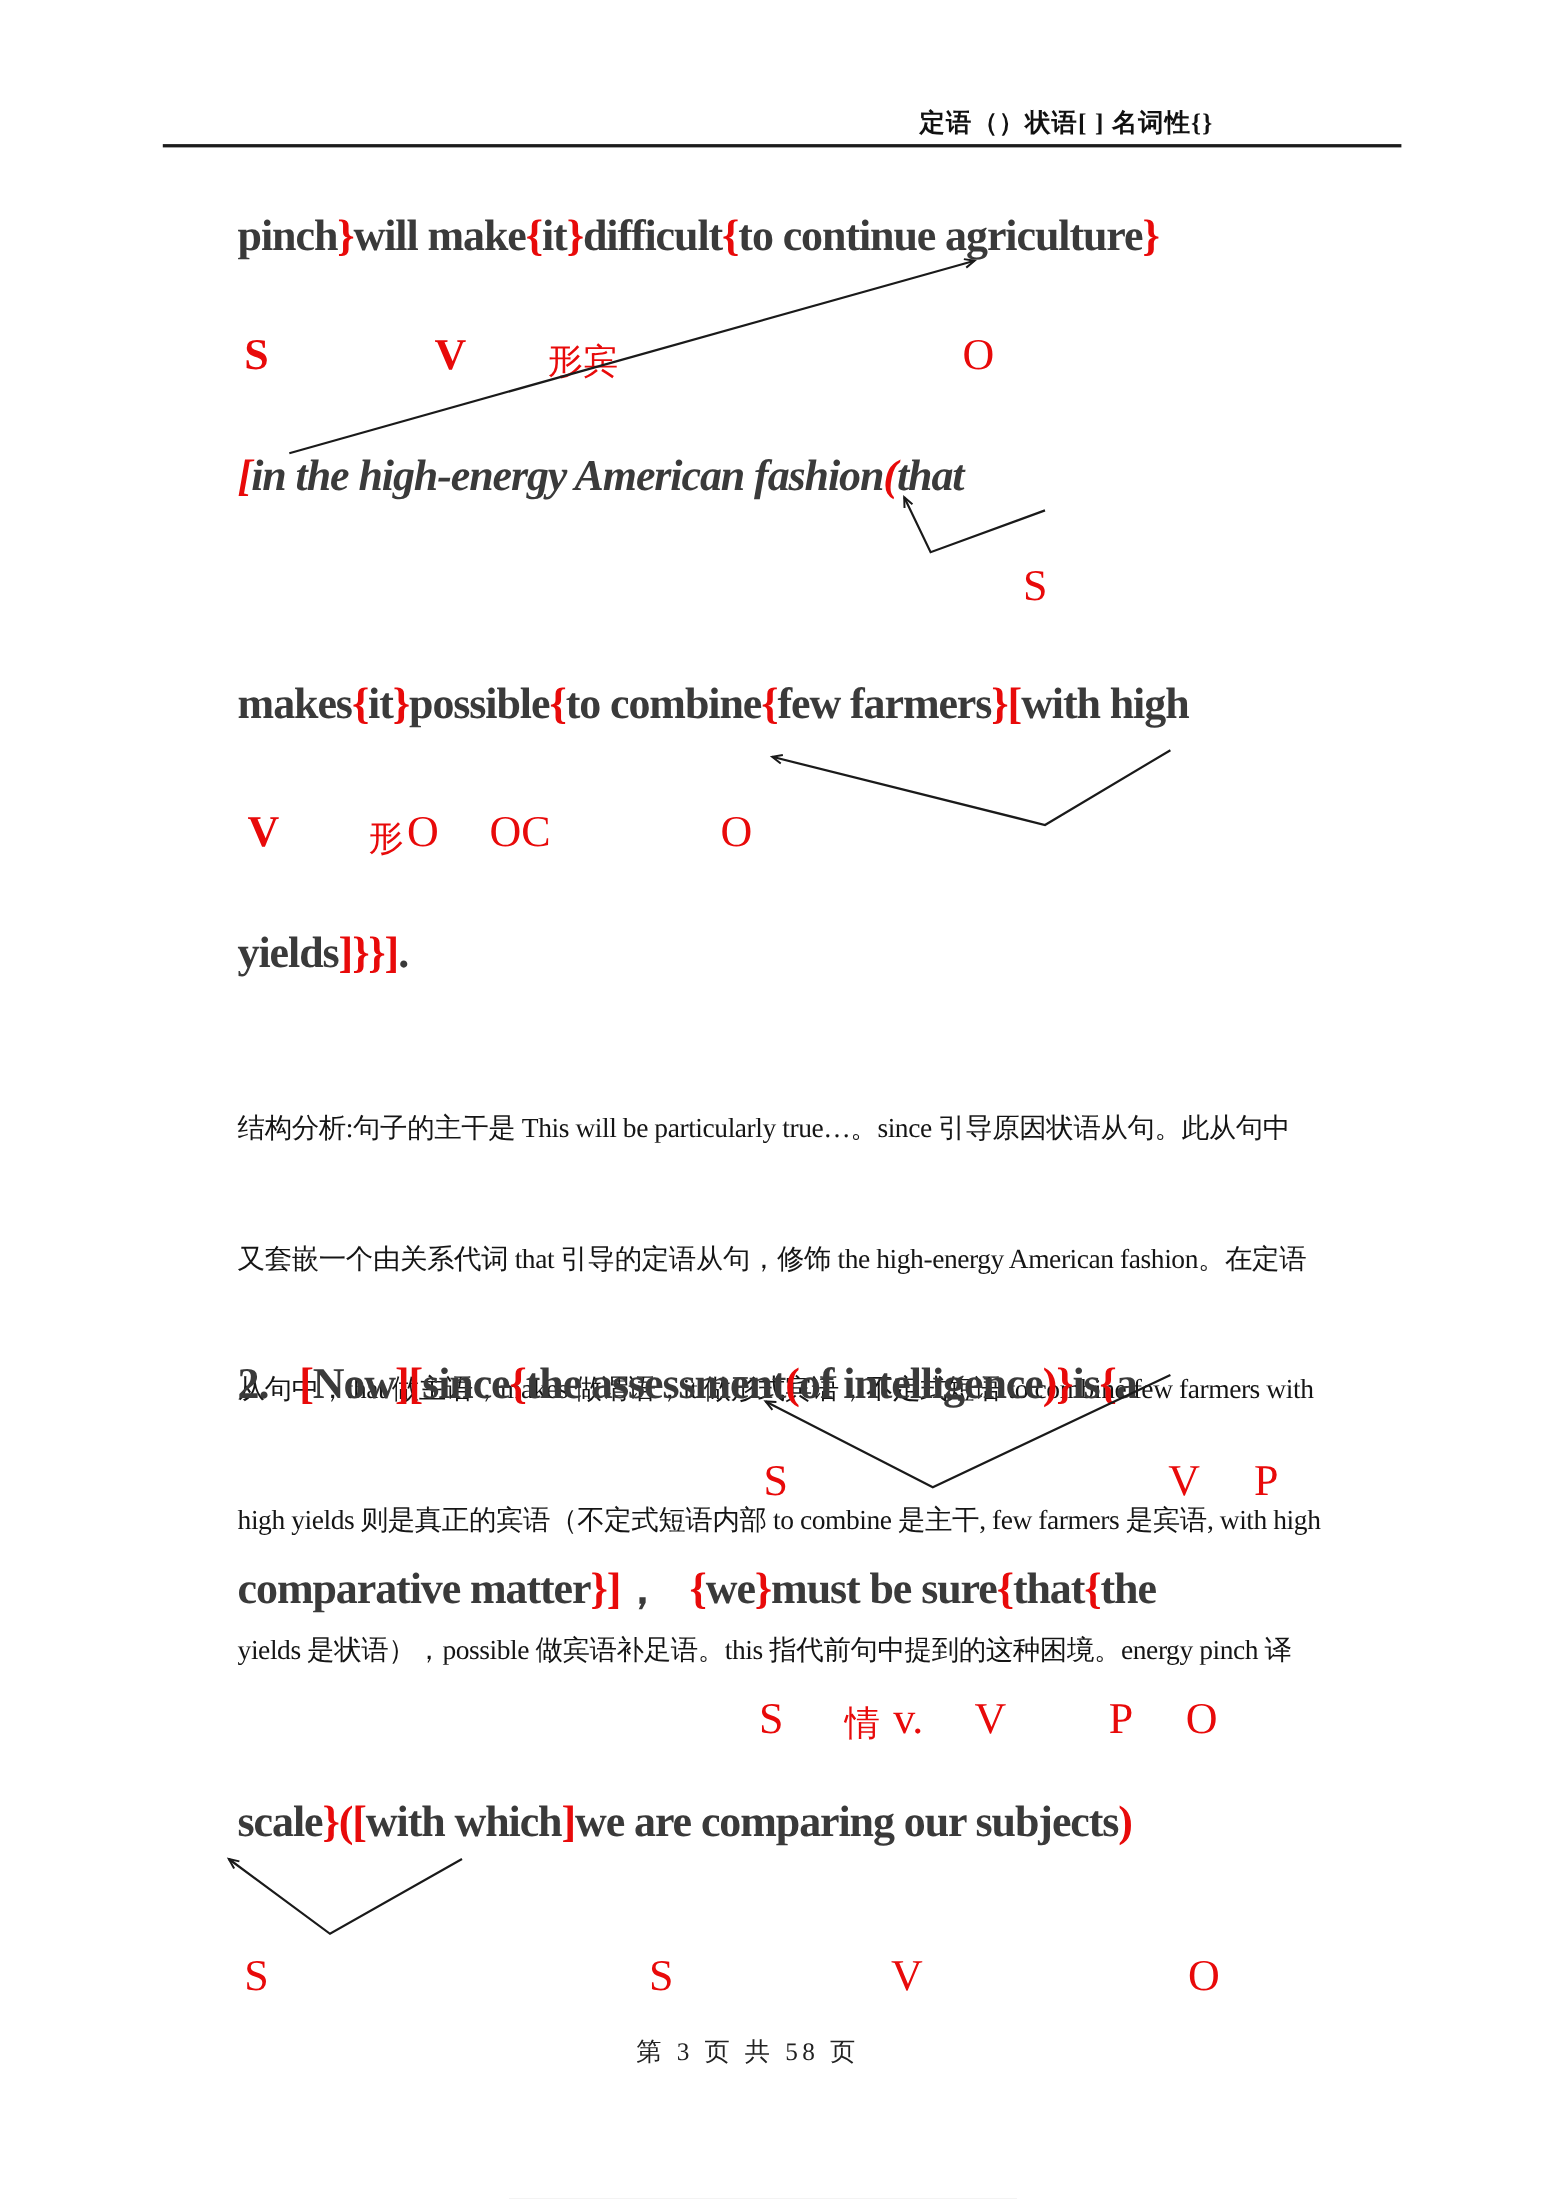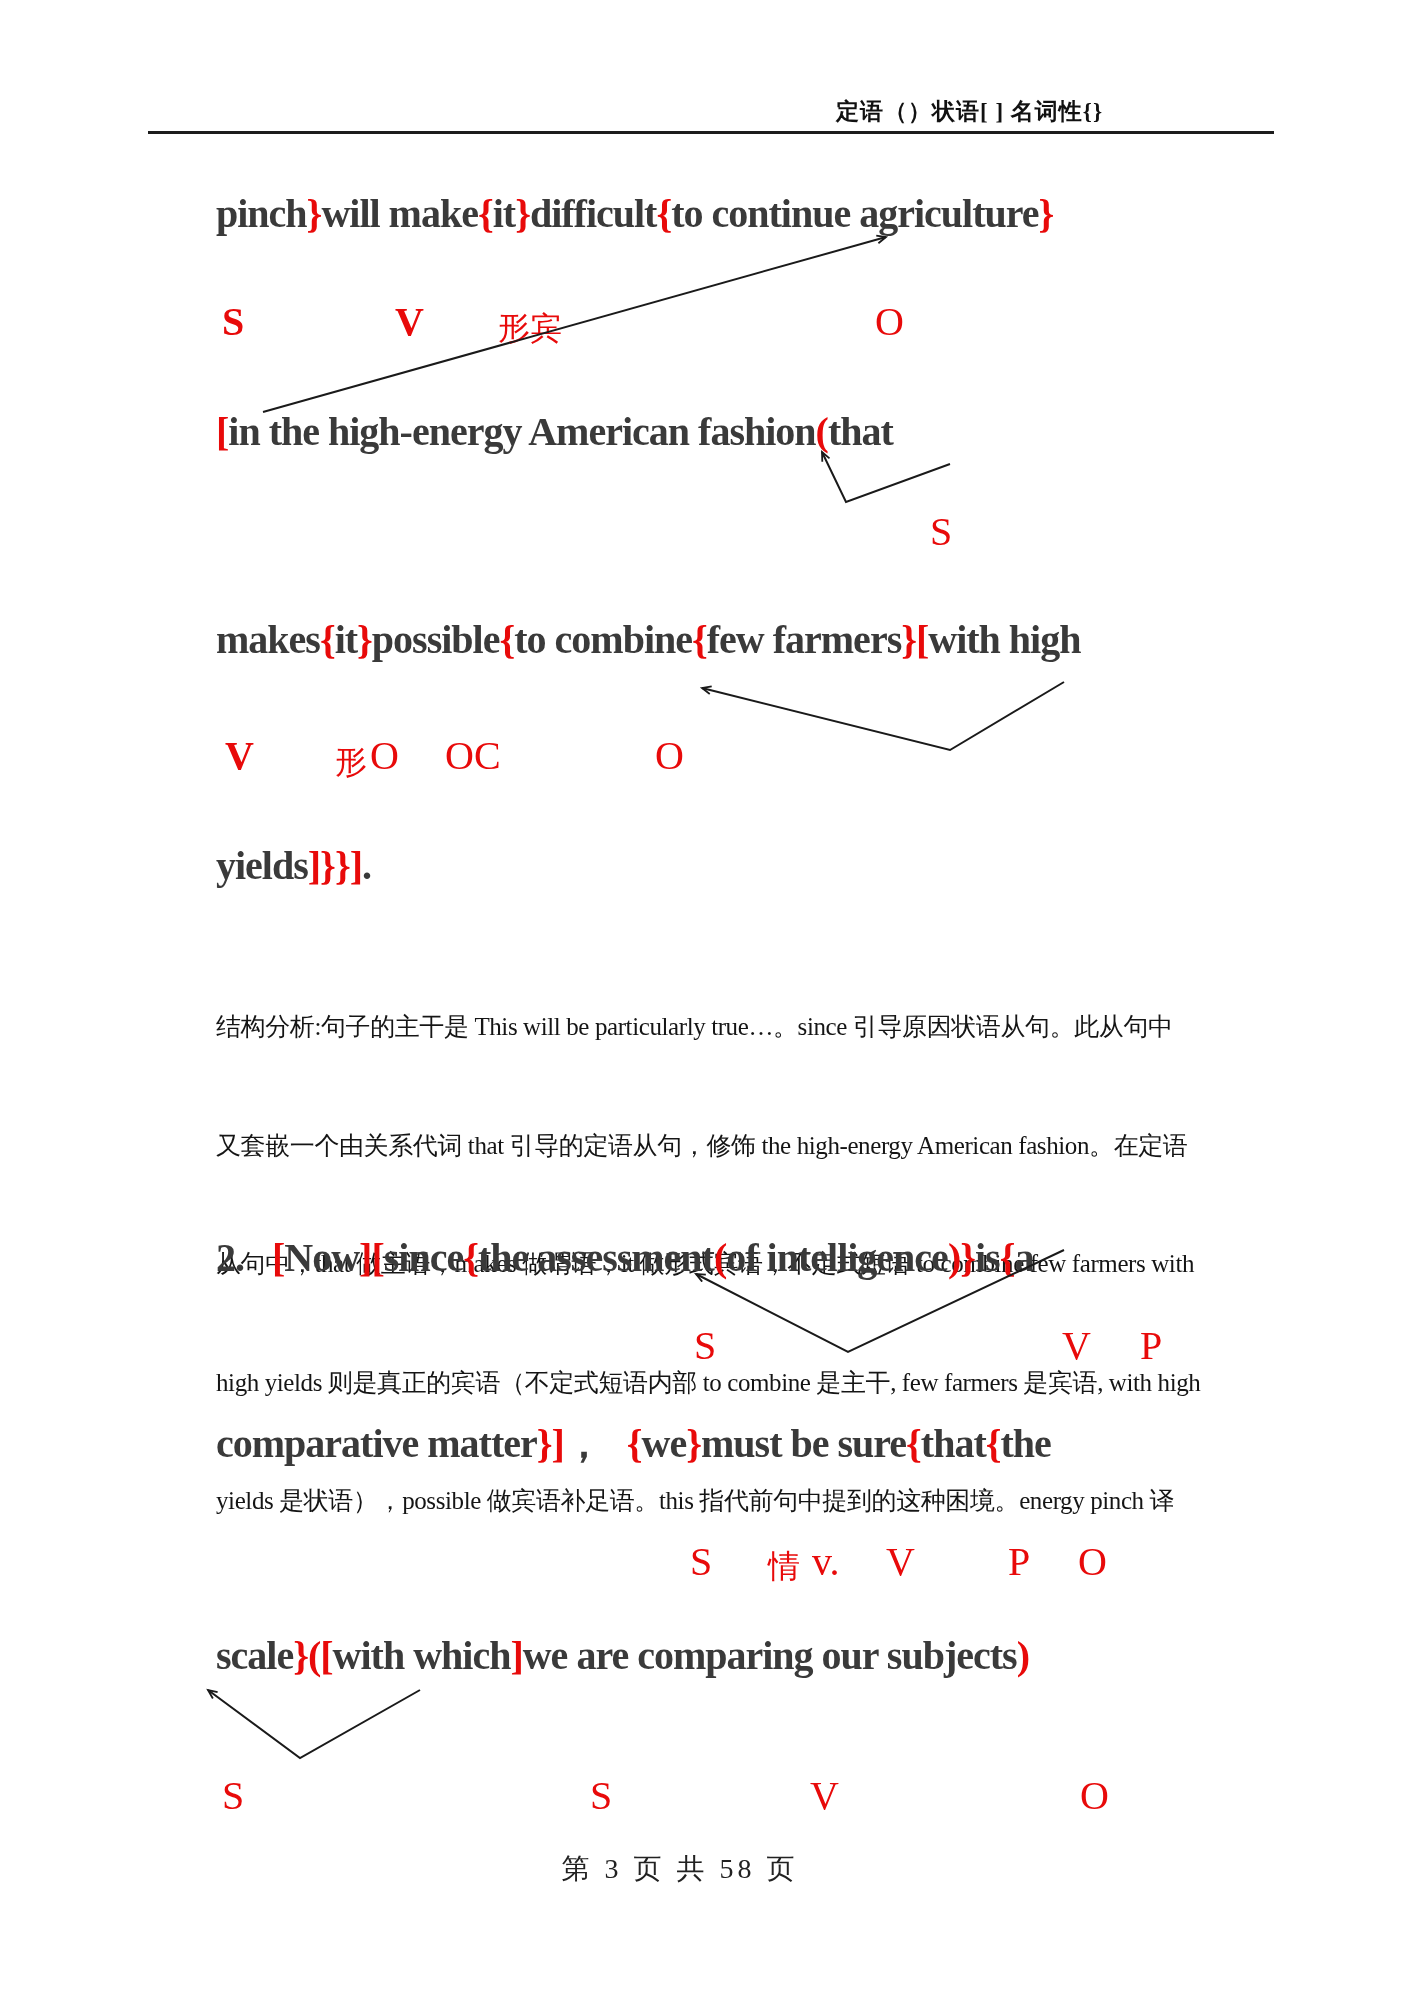--- a/index.html
+++ b/index.html
@@ -16,41 +16,41 @@
   .num{padding-right:28px;}
   .sp{padding-right:24px;}
   
   .lbl{position:absolute;font-size:40px;color:#e80a0a;white-space:pre;line-height:1;}
   .lbl.b{font-weight:700;}
   .lbl.cjk{font-size:32px;}
   
   .ana{position:absolute;left:216px;top:928px;width:1010px;font-size:25px;letter-spacing:-0.4px;
        color:#151515;line-height:39.5px;white-space:pre;}
   
-  .footer{position:absolute;left:0;top:1850px;width:1360px;text-align:center;font-size:28px;color:#222;
+  .footer{position:absolute;left:0;top:1850px;width:1360px;text-align:center;font-size:23px;color:#222;
           letter-spacing:4px;white-space:pre;}
   
   .overlay{position:absolute;left:0;top:0;width:1414px;height:1999px;pointer-events:none;}
 </style>
 </head>
 <body>
 
 <div class="page">
 
   <div class="hdr hdr-right">定语（）状语[ ] 名词性{}</div>
   <div class="hdr-rule"></div>
 
   <div class="bigline" style="left:216px;top:190px;"><span>pinch</span><span class="r">}</span><span>will make</span><span class="r">{</span><span>it</span><span class="r">}</span><span>difficult</span><span class="r">{</span><span>to continue agriculture</span><span class="r">}</span></div>
 
   <div class="lbl b" style="left:222px;top:302px;">S</div>
   <div class="lbl b" style="left:395px;top:302px;">V</div>
   <div class="lbl cjk" style="left:498px;top:312px;">形宾</div>
   <div class="lbl" style="left:875px;top:302px;">O</div>
 
-  <div class="bigline" style="left:216px;top:408px;"><span class="r">[</span><span>in the high-energy American fashion</span><span class="r">(</span><span>that</span></div>
+  <div class="bigline" style="left:216px;top:408px;font-style:italic;"><span class="r">[</span><span>in the high-energy American fashion</span><span class="r">(</span><span>that</span></div>
 
   <div class="lbl" style="left:930px;top:512px;">S</div>
 
   <div class="bigline" style="left:216px;top:616px;"><span>makes</span><span class="r">{</span><span>it</span><span class="r">}</span><span>possible</span><span class="r">{</span><span>to combine</span><span class="r">{</span><span>few farmers</span><span class="r">}[</span><span>with high</span></div>
 
   <div class="lbl b" style="left:225px;top:736px;">V</div>
   <div class="lbl cjk" style="left:335px;top:746px;">形</div>
   <div class="lbl" style="left:370px;top:736px;">O</div>
   <div class="lbl" style="left:445px;top:736px;">OC</div>
   <div class="lbl" style="left:655px;top:736px;">O</div>

